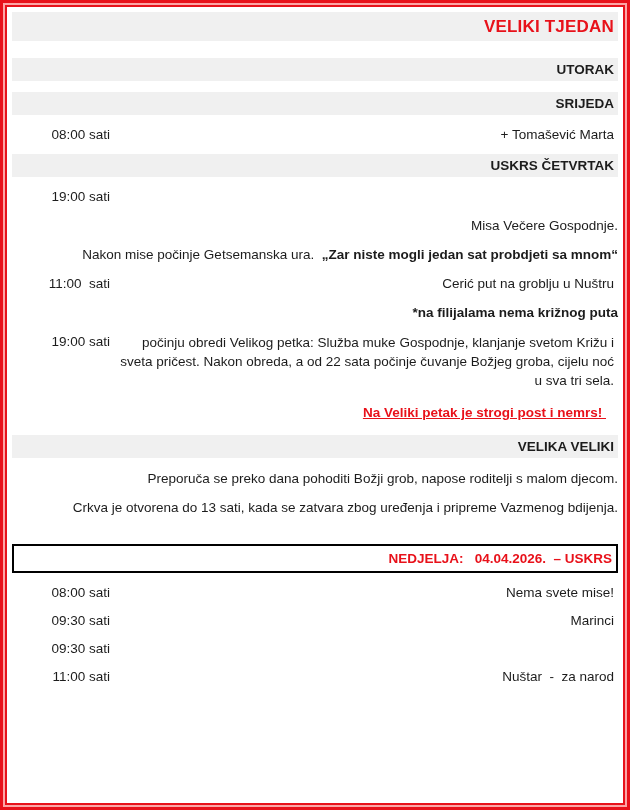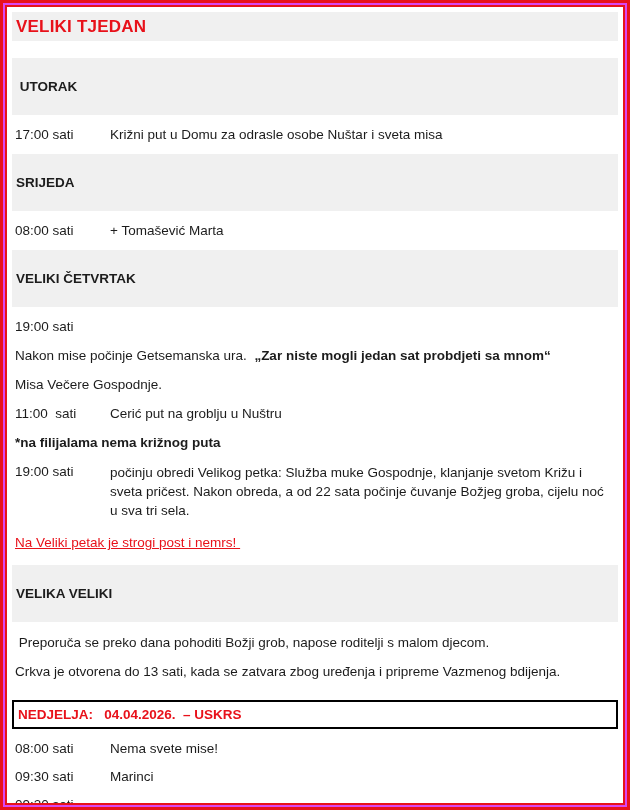--- a/index.html
+++ b/index.html
@@ -3,81 +3,77 @@
 <meta charset="utf-8">
 <style>
   html,body{margin:0;padding:0;background:#fff;}
   body{
     width:630px;height:810px;
     font-family:"Liberation Sans","DejaVu Sans",sans-serif;
     font-size:13.5px;color:#1c1c1c;overflow:hidden;
   }
   .outer{
     box-sizing:border-box;width:630px;height:810px;
-    border:3px solid #e8111a;padding:2px;background:#d946ef;
+    border:3px solid #e8111a;padding:2px;background:#fca5a5;text-align:right;
   }
   .inner{
     box-sizing:border-box;width:100%;height:100%;
     border:2px solid #e8111a;padding:3px 5px;overflow:hidden;background:#fff;
   }
   [data-bind]{white-space:pre-wrap;}
   .title-bar{
     background:#f0f0f0;color:#e8111a;font-weight:bold;font-size:17px;
     padding:5px 4px 4px 4px;margin:2px 0 0 0;letter-spacing:.2px;
   }
   .bar{
     background:#f0f0f0;font-weight:bold;font-size:13.5px;
-    padding:21px 4px;margin:11px 0;
+    padding:4px 4px;margin:11px 0;
   }
   .bar.mt-lg{margin-top:17px;}
   .row{display:flex;margin:11px 0;line-height:17px;}
   .row .time{flex:0 0 95px;padding-left:3px;}
   .row .desc{flex:1;padding-right:4px;}
   .para{margin:12px 0;line-height:17px;padding-left:3px;}
   .bold{font-weight:bold;}
   .italic{font-style:italic;}
   .wrap3{line-height:19px;}
   .notice{
-    color:#e8111a;font-weight:normal;text-decoration:underline;
-    margin:14px 0;padding-left:3px;line-height:17px;
+    color:#e8111a;font-weight:bold;text-decoration:underline;
+    margin:14px 12px;padding-left:3px;line-height:17px;
   }
   .sunday-box{
     border:2px solid #000;background:#fff;
     color:#e8111a;font-weight:bold;
-    padding:5px 4px;margin:20px 0 10px 0;
+    padding:5px 4px;margin:28px 0 10px 0;
   }
   .easter .row{margin:11px 0;}
 </style>
 </head>
 <body>
 
 <div class="outer">
   <div class="inner">
 
     <div class="title-bar" data-bind="doc.title">VELIKI TJEDAN</div>
 
     <div class="bar mt-lg" data-bind="blocks.tuesday_header"> UTORAK</div>
-    <div class="row">
-      <span class="time" data-bind="blocks.tuesday_row.time">17:00 sati</span>
-      <span class="desc" data-bind="blocks.tuesday_row.desc">Križni put u Domu za odrasle osobe Nuštar i sveta misa</span>
-    </div>
 
     <div class="bar" data-bind="blocks.wednesday_header">SRIJEDA</div>
     <div class="row">
       <span class="time" data-bind="blocks.wednesday_row.time">08:00 sati</span>
       <span class="desc" data-bind="blocks.wednesday_row.desc">+ Tomašević Marta</span>
     </div>
 
-    <div class="bar" data-bind="blocks.maundy_thursday_header">VELIKI ČETVRTAK</div>
+    <div class="bar" data-bind="blocks.maundy_thursday_header">USKRS ČETVRTAK</div>
     <div class="row">
       <span class="time" data-bind="blocks.maundy_thursday_time">19:00 sati</span>
       <span class="desc"></span>
     </div>
+    <div class="para" data-bind="blocks.maundy_thursday_p1">Misa Večere Gospodnje.</div>
     <div class="para"><span data-bind="blocks.maundy_thursday_p2_normal">Nakon mise počinje Getsemanska ura.  </span><span class="bold" data-bind="blocks.maundy_thursday_p2_bold">„Zar niste mogli jedan sat probdjeti sa mnom“</span></div>
-    <div class="para" data-bind="blocks.maundy_thursday_p1">Misa Večere Gospodnje.</div>
 
     <div class="row">
       <span class="time" data-bind="blocks.good_friday_row1.time">11:00  sati</span>
       <span class="desc" data-bind="blocks.good_friday_row1.desc">Cerić put na groblju u Nuštru</span>
     </div>
     <div class="para bold" data-bind="blocks.good_friday_filial_note">*na filijalama nema križnog puta</div>
     <div class="row">
       <span class="time" data-bind="blocks.good_friday_row2.time">19:00 sati</span>
       <span class="desc wrap3" data-bind="blocks.good_friday_row2.desc">počinju obredi Velikog petka: Služba muke Gospodnje, klanjanje svetom Križu i sveta pričest. Nakon obreda, a od 22 sata počinje čuvanje Božjeg groba, cijelu noć u sva tri sela.</span>
     </div>

